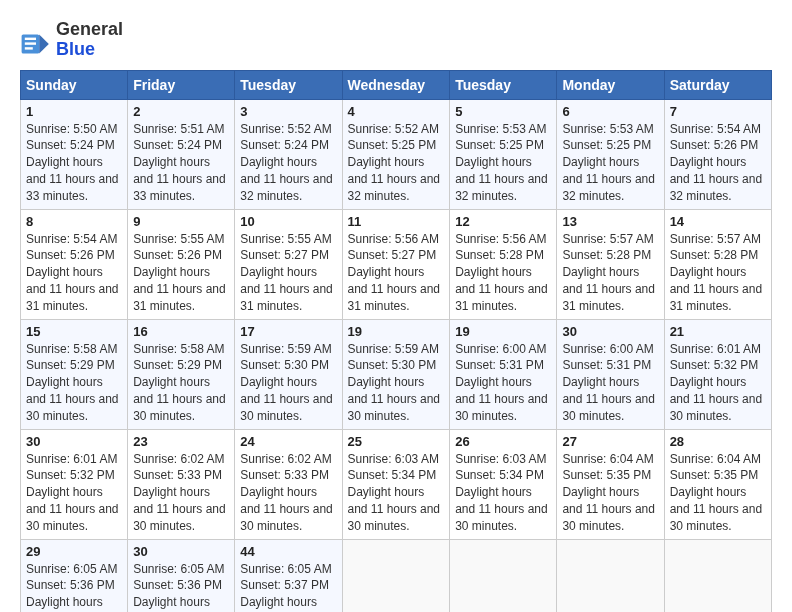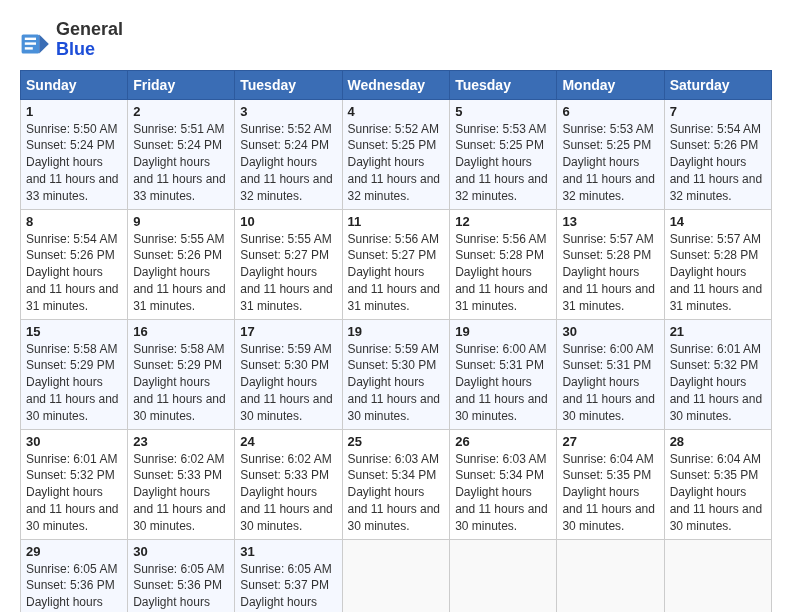--- a/index.html
+++ b/index.html
@@ -396,21 +396,21 @@
         <td>
         <span class="day-num">30</span>
         <div class="day-info">
           Sunrise: 6:05 AM<br>
           Sunset: 5:36 PM<br>
           Daylight hours<br>
           and 11 hours and 31 minutes.
         </div>
       </td>
         <td>
-        <span class="day-num">31</span>
+        <span class="day-num">44</span>
         <div class="day-info">
           Sunrise: 6:05 AM<br>
           Sunset: 5:37 PM<br>
           Daylight hours<br>
           and 11 hours and 31 minutes.
         </div>
       </td>
         <td class="empty-cell"></td>
         <td class="empty-cell"></td>
         <td class="empty-cell"></td>

